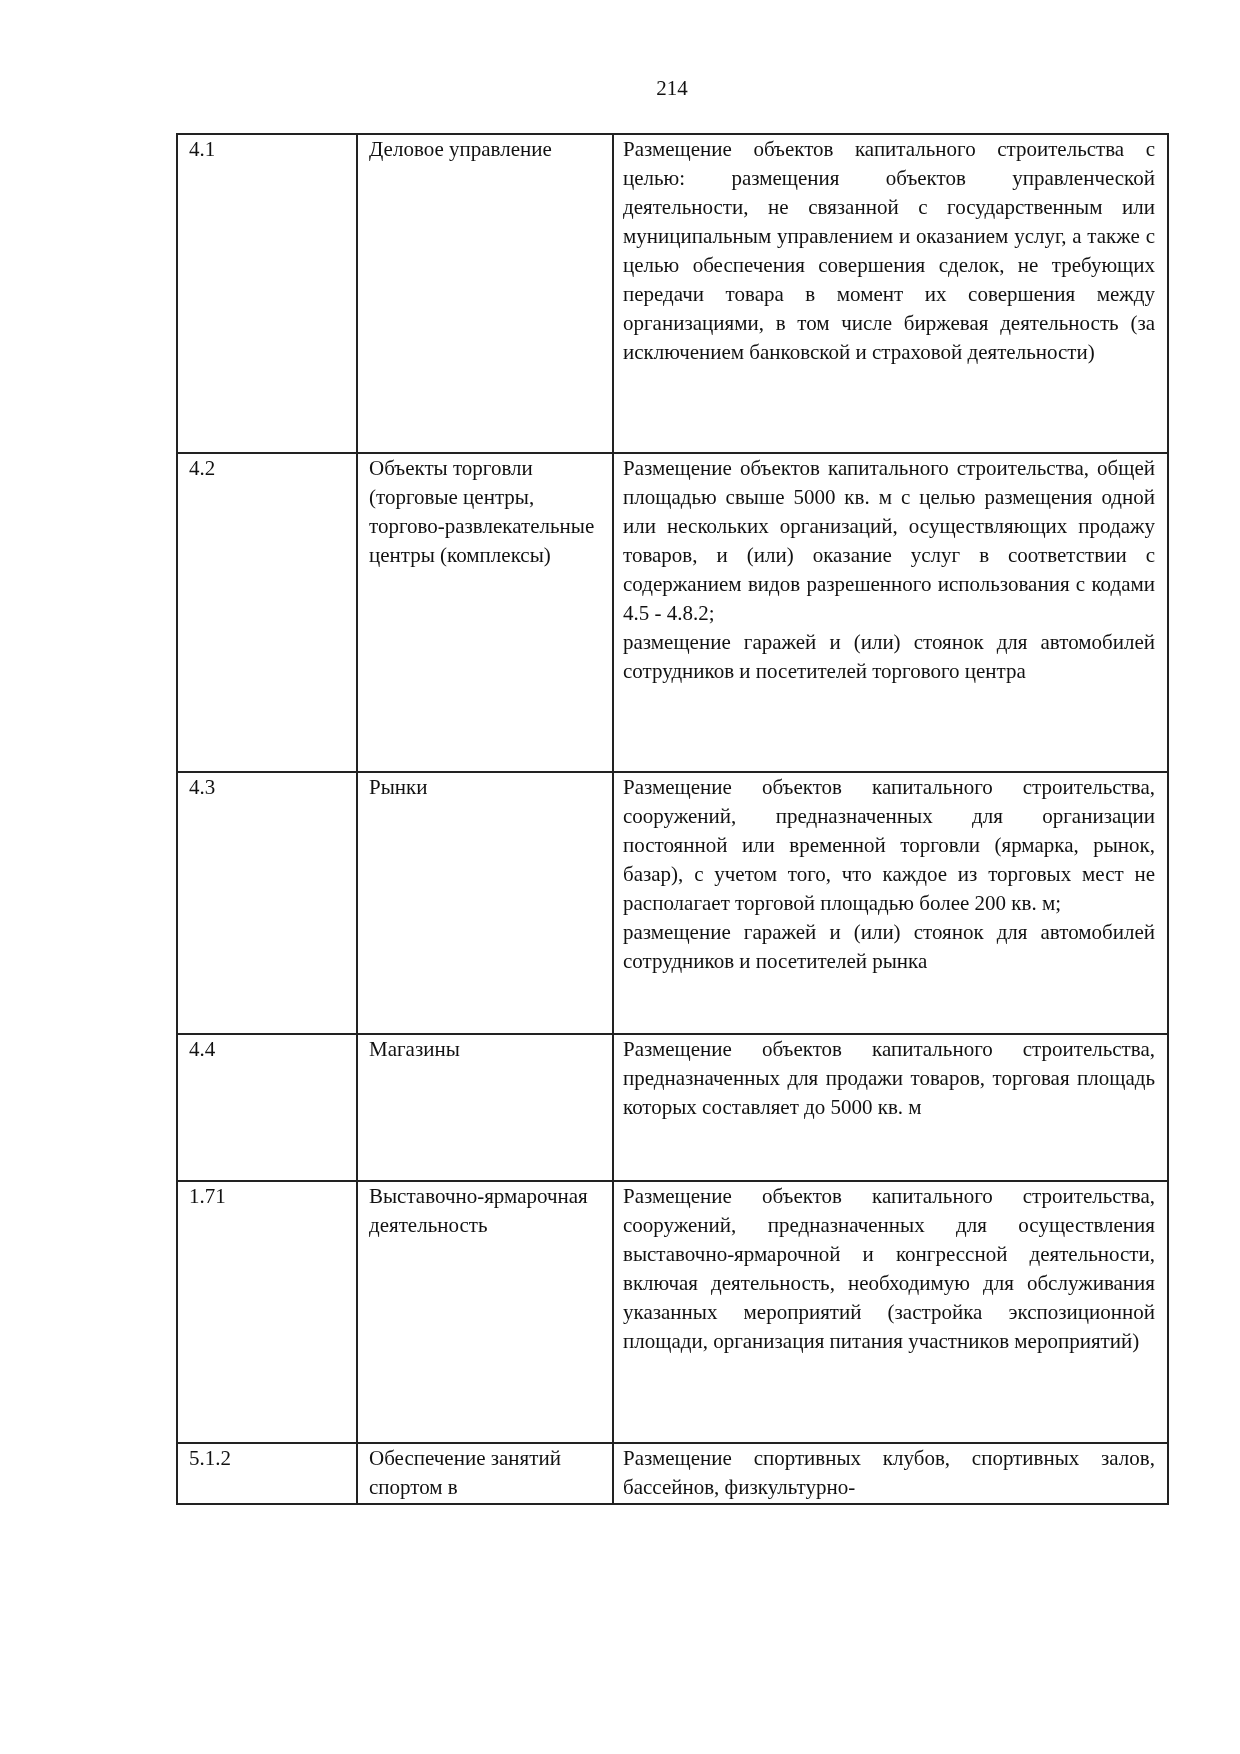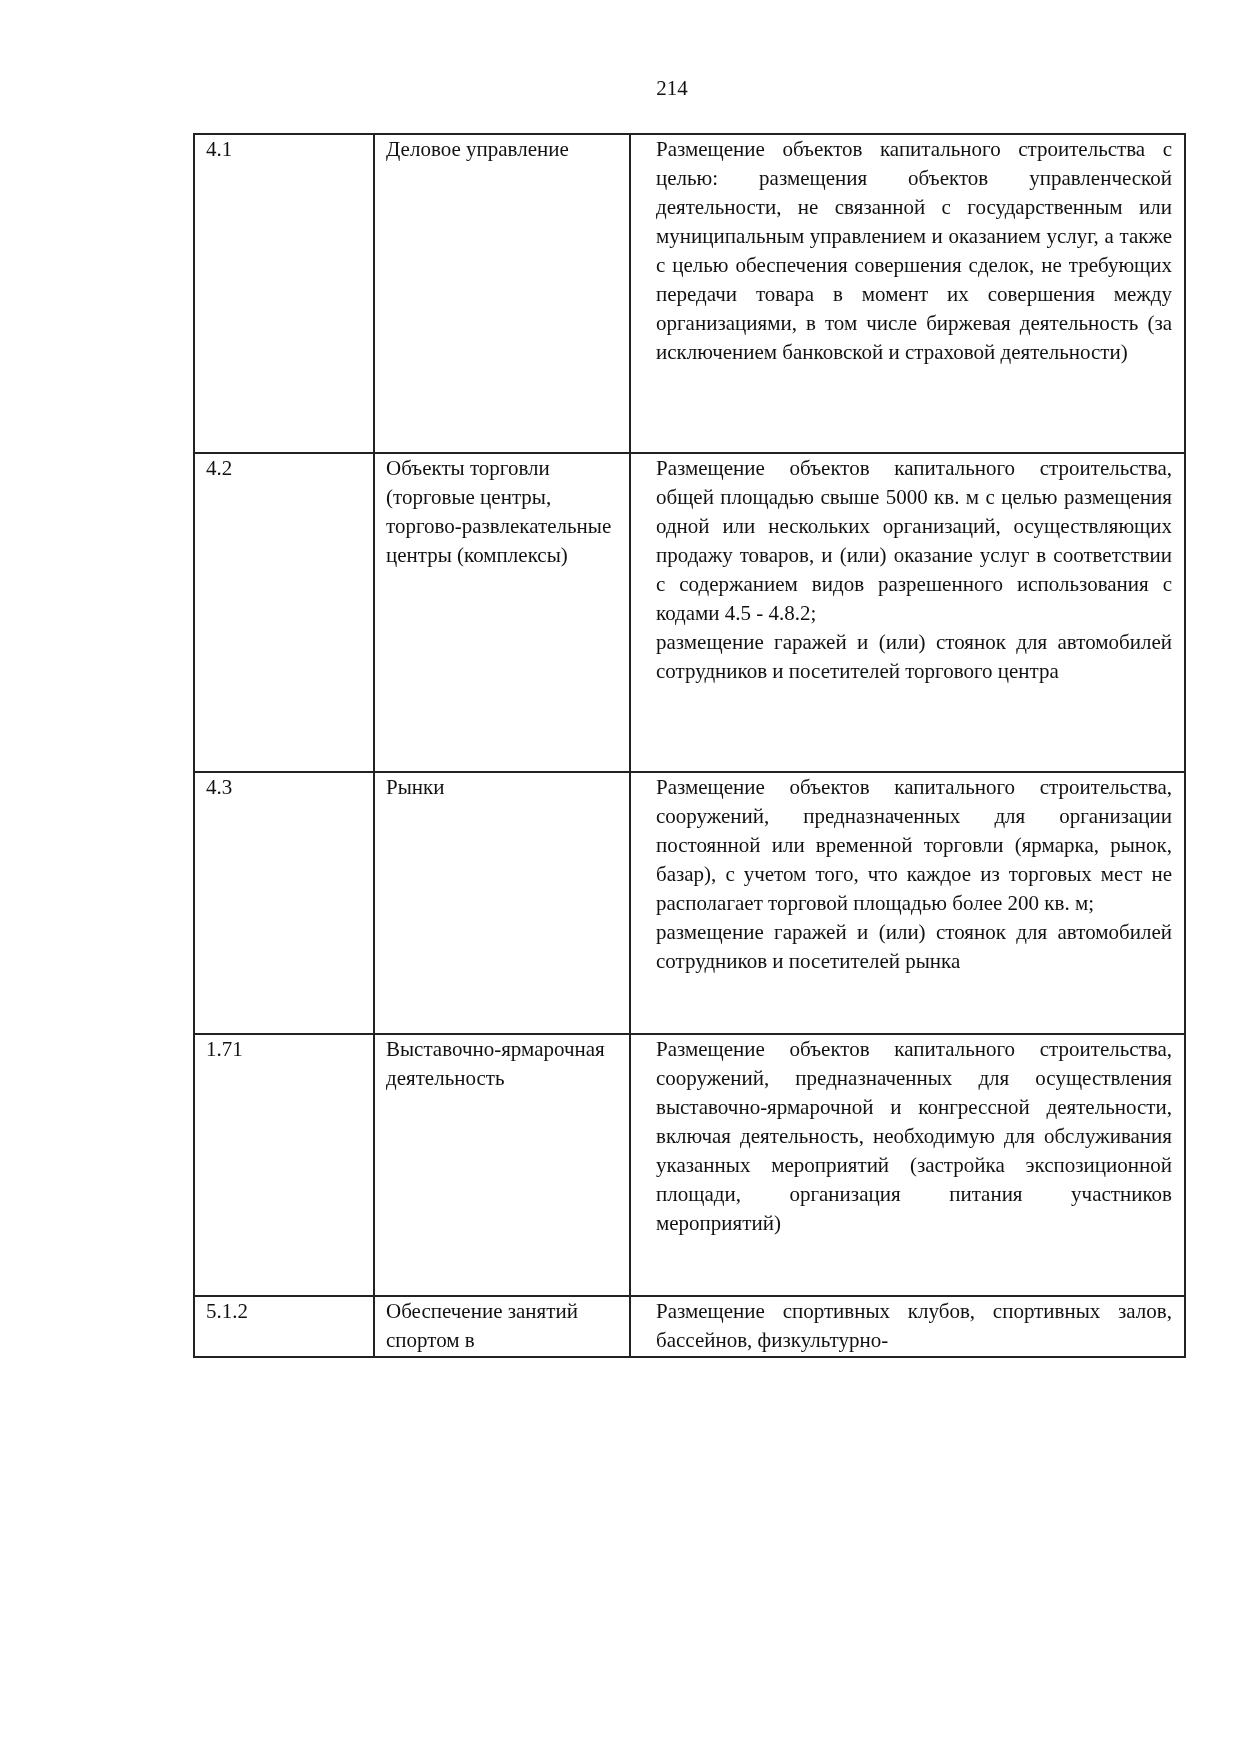--- a/index.html
+++ b/index.html
@@ -6,37 +6,37 @@
   body {
     width: 1240px; height: 1754px; position: relative; overflow: hidden;
     font-family: "Liberation Serif", "DejaVu Serif", serif;
     color: #111111;
   }
   .page-number {
     position: absolute; top: 74px; left: 0; width: 1344px;
     text-align: center; font-size: 21px; line-height: 28px;
   }
   table.doc-table {
-    position: absolute; top: 133px; left: 193px;
+    position: absolute; top: 133px; left: 176px;
     width: 991px;
     border-collapse: collapse;
     table-layout: fixed;
     font-size: 21px; line-height: 29px;
   }
   .doc-table td {
     border: 2px solid #222222;
     vertical-align: top;
     padding: 0 12px 0 12px;
   }
   .doc-table col.c1 { width: 180px; }
   .doc-table col.c2 { width: 256px; }
   .doc-table col.c3 { width: 555px; }
   .doc-table td.code { padding-left: 11px; }
   .doc-table td.name { padding-left: 11px; padding-right: 16px; }
-  .doc-table td.desc { text-align: justify; padding-left: 25px; padding-right: 12px; }
+  .doc-table td.desc { text-align: justify; padding-left: 9px; padding-right: 12px; }
   .desc p { margin: 0; text-align: justify; }
   .r1 td { height: 317px; }
   .r2 td { height: 317px; }
   .r3 td { height: 260px; margin-left: 21px; }
   .r4 td { height: 145px; }
   .r5 td { height: 144px; }
   .r6 td { height: 260px; }
   .r7 td { height: 59px; }
 </style>
 </head>
@@ -67,20 +67,27 @@
       </td>
     </tr>
     <tr class="r3">
       <td class="code">4.3</td>
       <td class="name">Рынки</td>
       <td class="desc">
         <p>Размещение объектов капитального строительства, сооружений, предназначенных для организации постоянной или временной торговли (ярмарка, рынок, базар), с учетом того, что каждое из торговых мест не располагает торговой площадью более 200 кв. м;</p>
         <p>размещение гаражей и (или) стоянок для автомобилей сотрудников и посетителей рынка</p>
       </td>
     </tr>
+    <tr class="r4">
+      <td class="code">4.4</td>
+      <td class="name">Магазины</td>
+      <td class="desc">
+        <p>Размещение объектов капитального строительства, предназначенных для продажи товаров, торговая площадь которых составляет до 5000 кв. м</p>
+      </td>
+    </tr>
     <tr class="r6">
       <td class="code">1.71</td>
       <td class="name">Выставочно-ярмарочная деятельность</td>
       <td class="desc">
         <p>Размещение объектов капитального строительства, сооружений, предназначенных для осуществления выставочно-ярмарочной и конгрессной деятельности, включая деятельность, необходимую для обслуживания указанных мероприятий (застройка экспозиционной площади, организация питания участников мероприятий)</p>
       </td>
     </tr>
     <tr class="r7">
       <td class="code">5.1.2</td>
       <td class="name">Обеспечение занятий спортом в</td>

